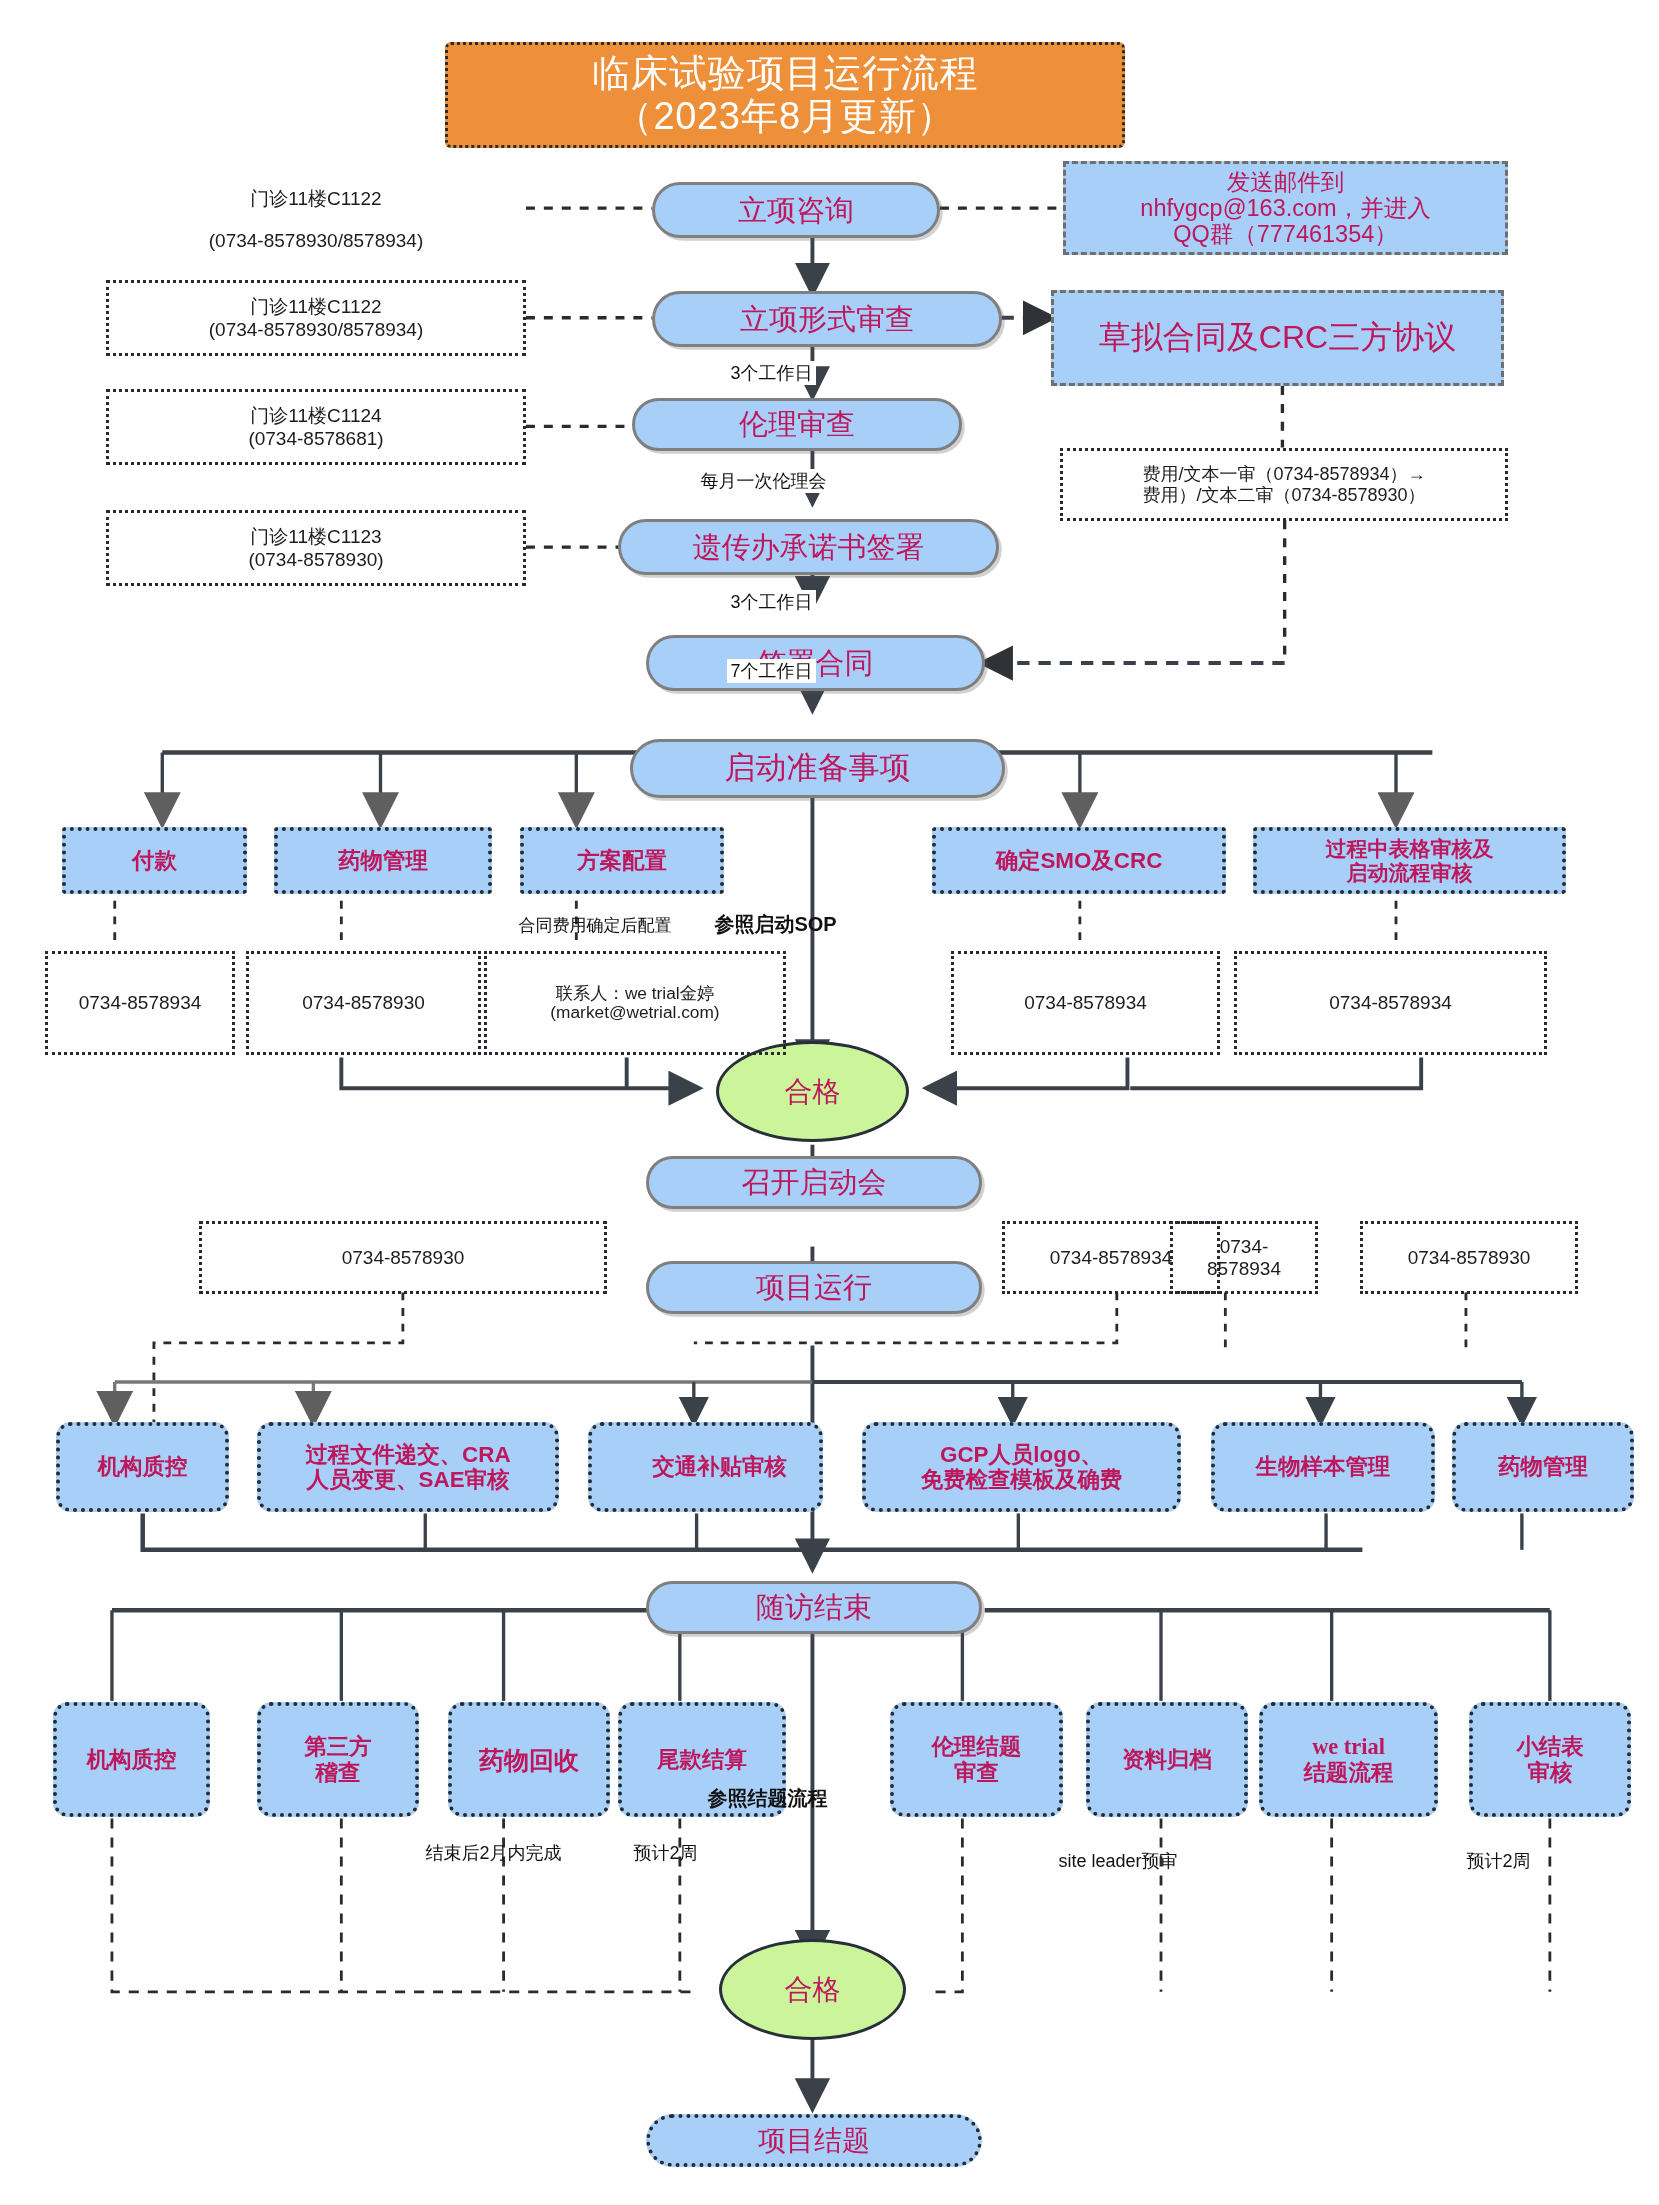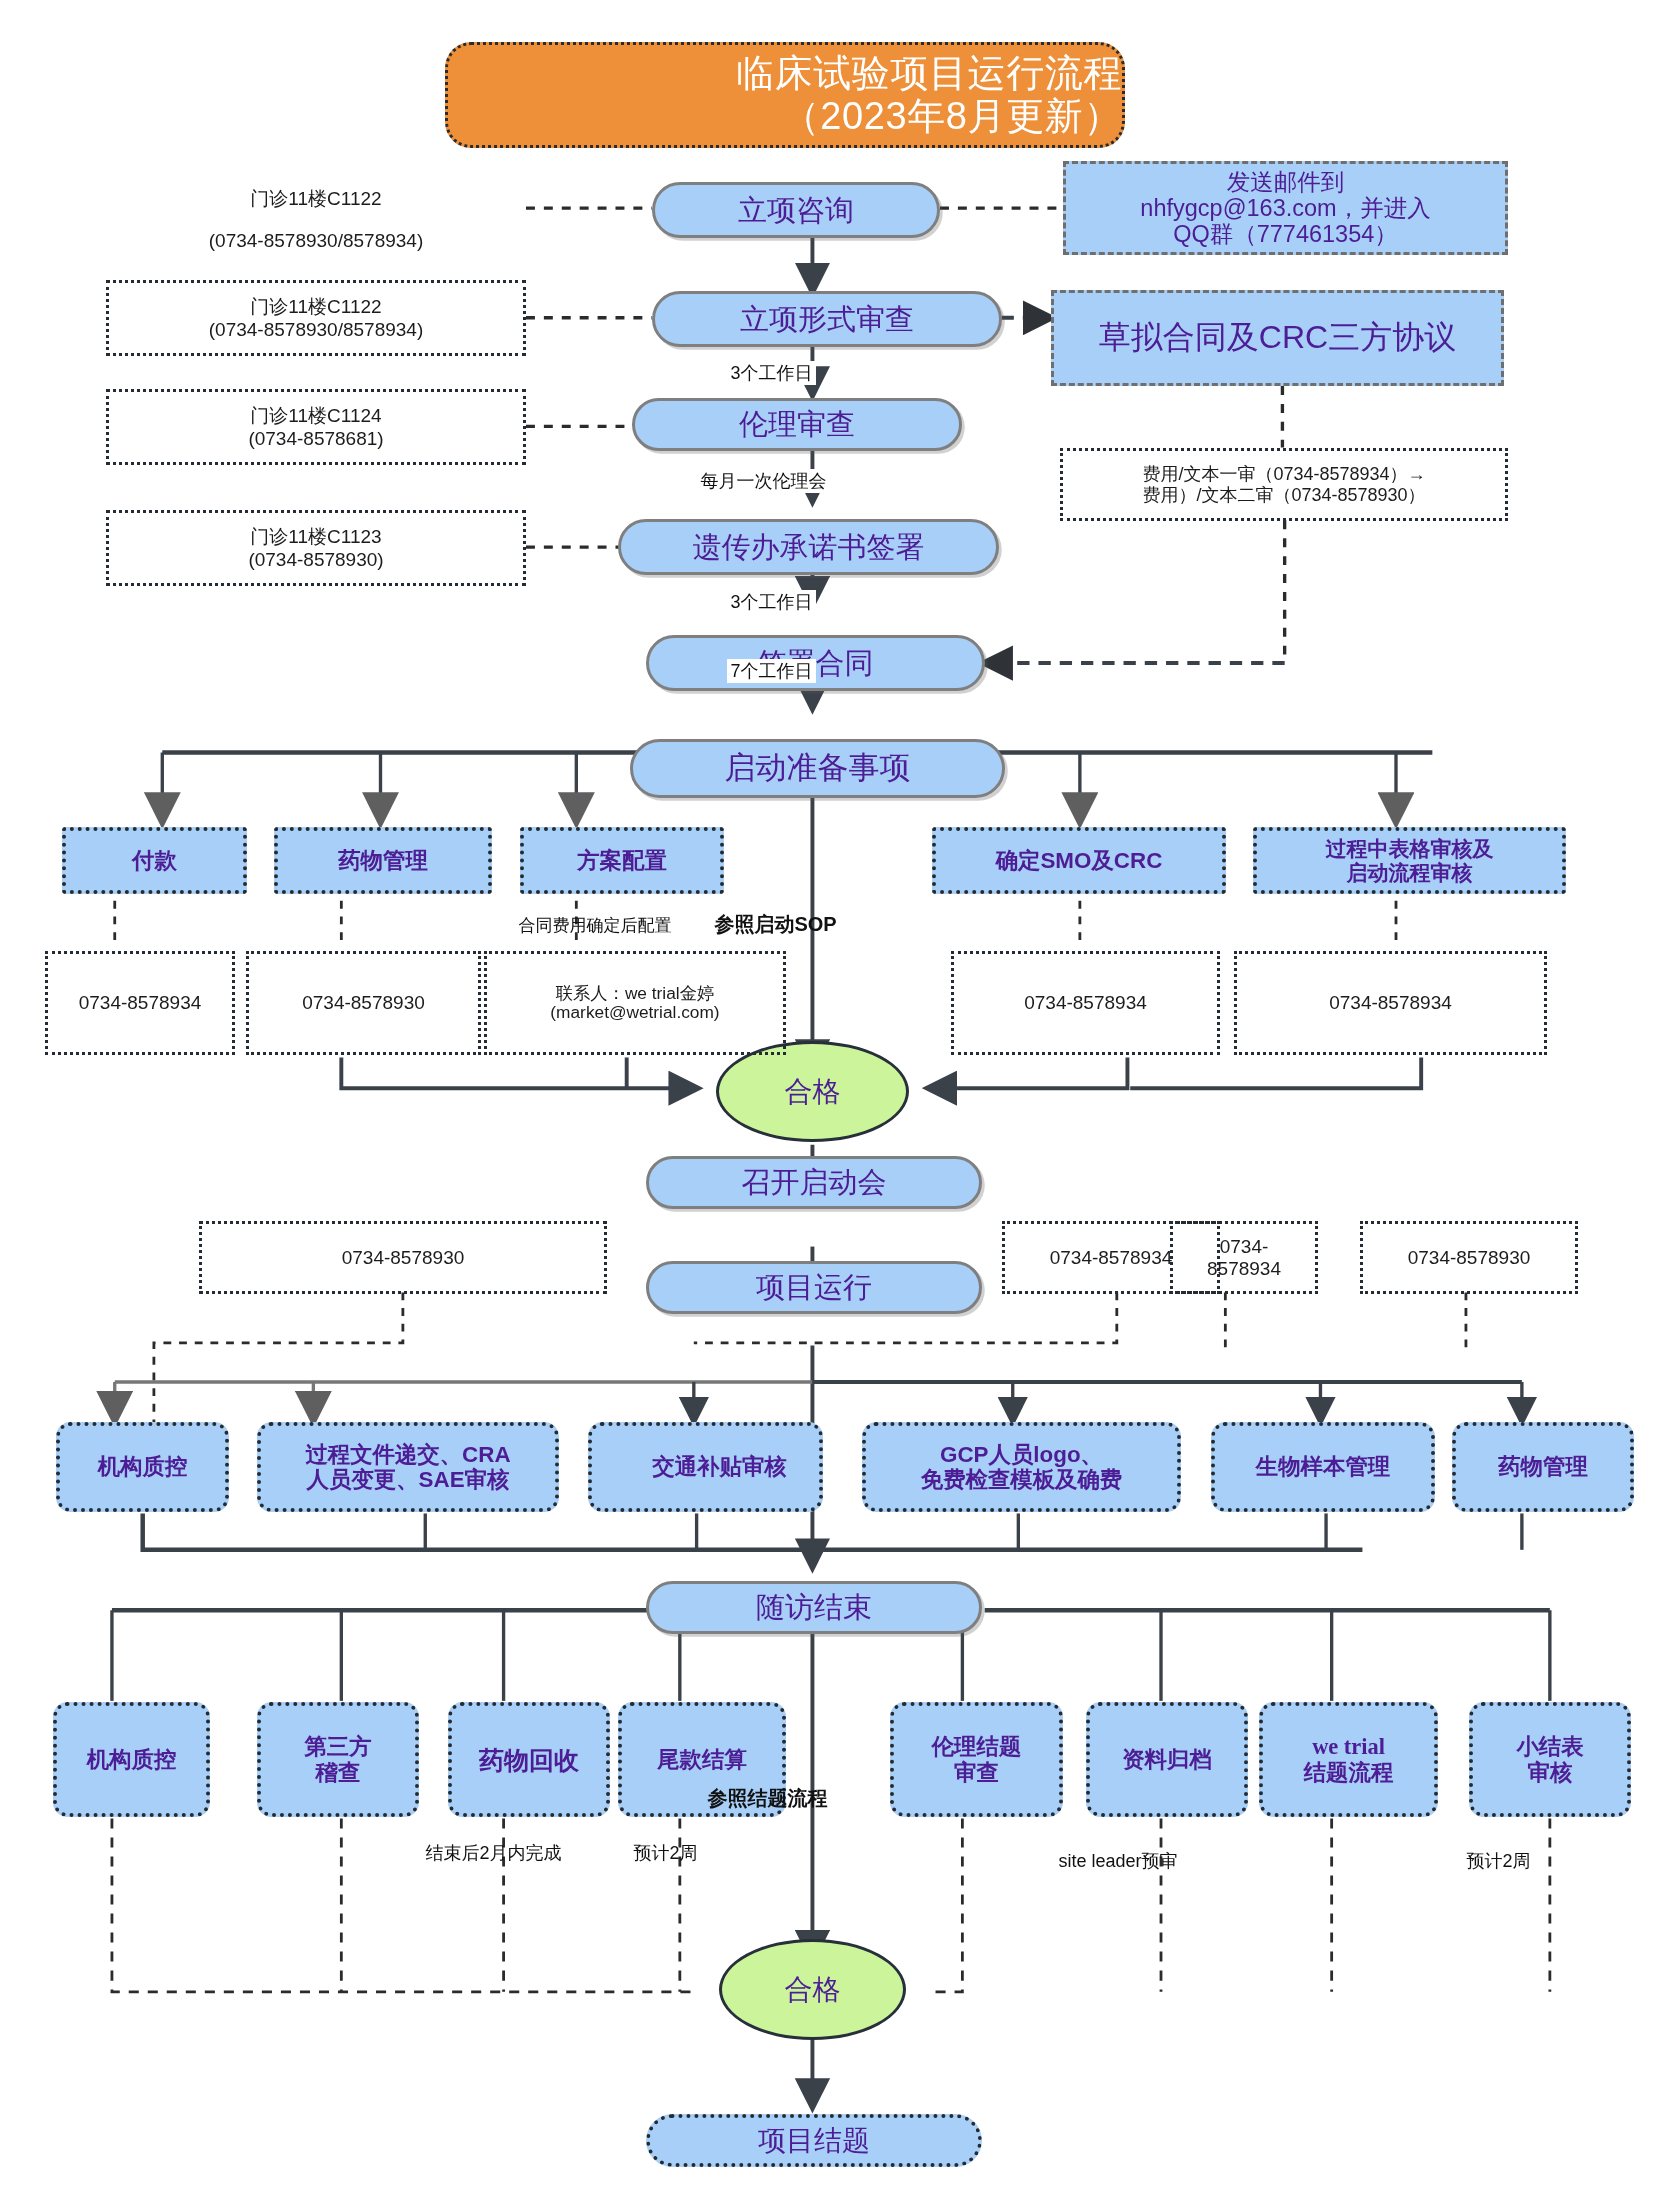--- a/index.html
+++ b/index.html
@@ -1,26 +1,25 @@
 <!DOCTYPE html>
 <html style="font-size:9px"><head>
 <meta charset="utf-8">
 <style>
   html,body{margin:0;padding:0;background:#ffffff;}
   body{font-family:"Liberation Sans","DejaVu Sans",sans-serif;}
   #stage{position:relative;width:1659px;height:2205px;background:#fff;overflow:hidden;}
   #svgLayer{position:absolute;left:0;top:0;width:1659px;height:2205px;}
-  .node{position:absolute;box-sizing:border-box;display:flex;align-items:center;justify-content:center;text-align:center;color:#4c1d95;line-height:1.12;}
+  .node{position:absolute;box-sizing:border-box;display:flex;align-items:center;justify-content:center;text-align:center;color:#be185d;line-height:1.12;}
 
   
   .title-banner{
-    background:#ED9039;border:3.4px dotted #2b2b2b;border-radius:26px;
+    background:#ED9039;border:3.4px dotted #2b2b2b;border-radius:6px;
     color:#ffffff;font-size:38px;font-weight:400;letter-spacing:0.6px;
     flex-direction:column;
-    align-items:flex-end;
   }
   
   .main-box{
     background:#A8CFF8;border:3.9px solid #7f7f7f;border-radius:32px;
     font-size:29px;box-shadow:2.8px 2.8px 0 rgba(90,90,90,.28);
   }
   
   .dash-box{
     background:#A8CFF8;border:3.9px dashed #6f6f6f;
     font-size:26px;

